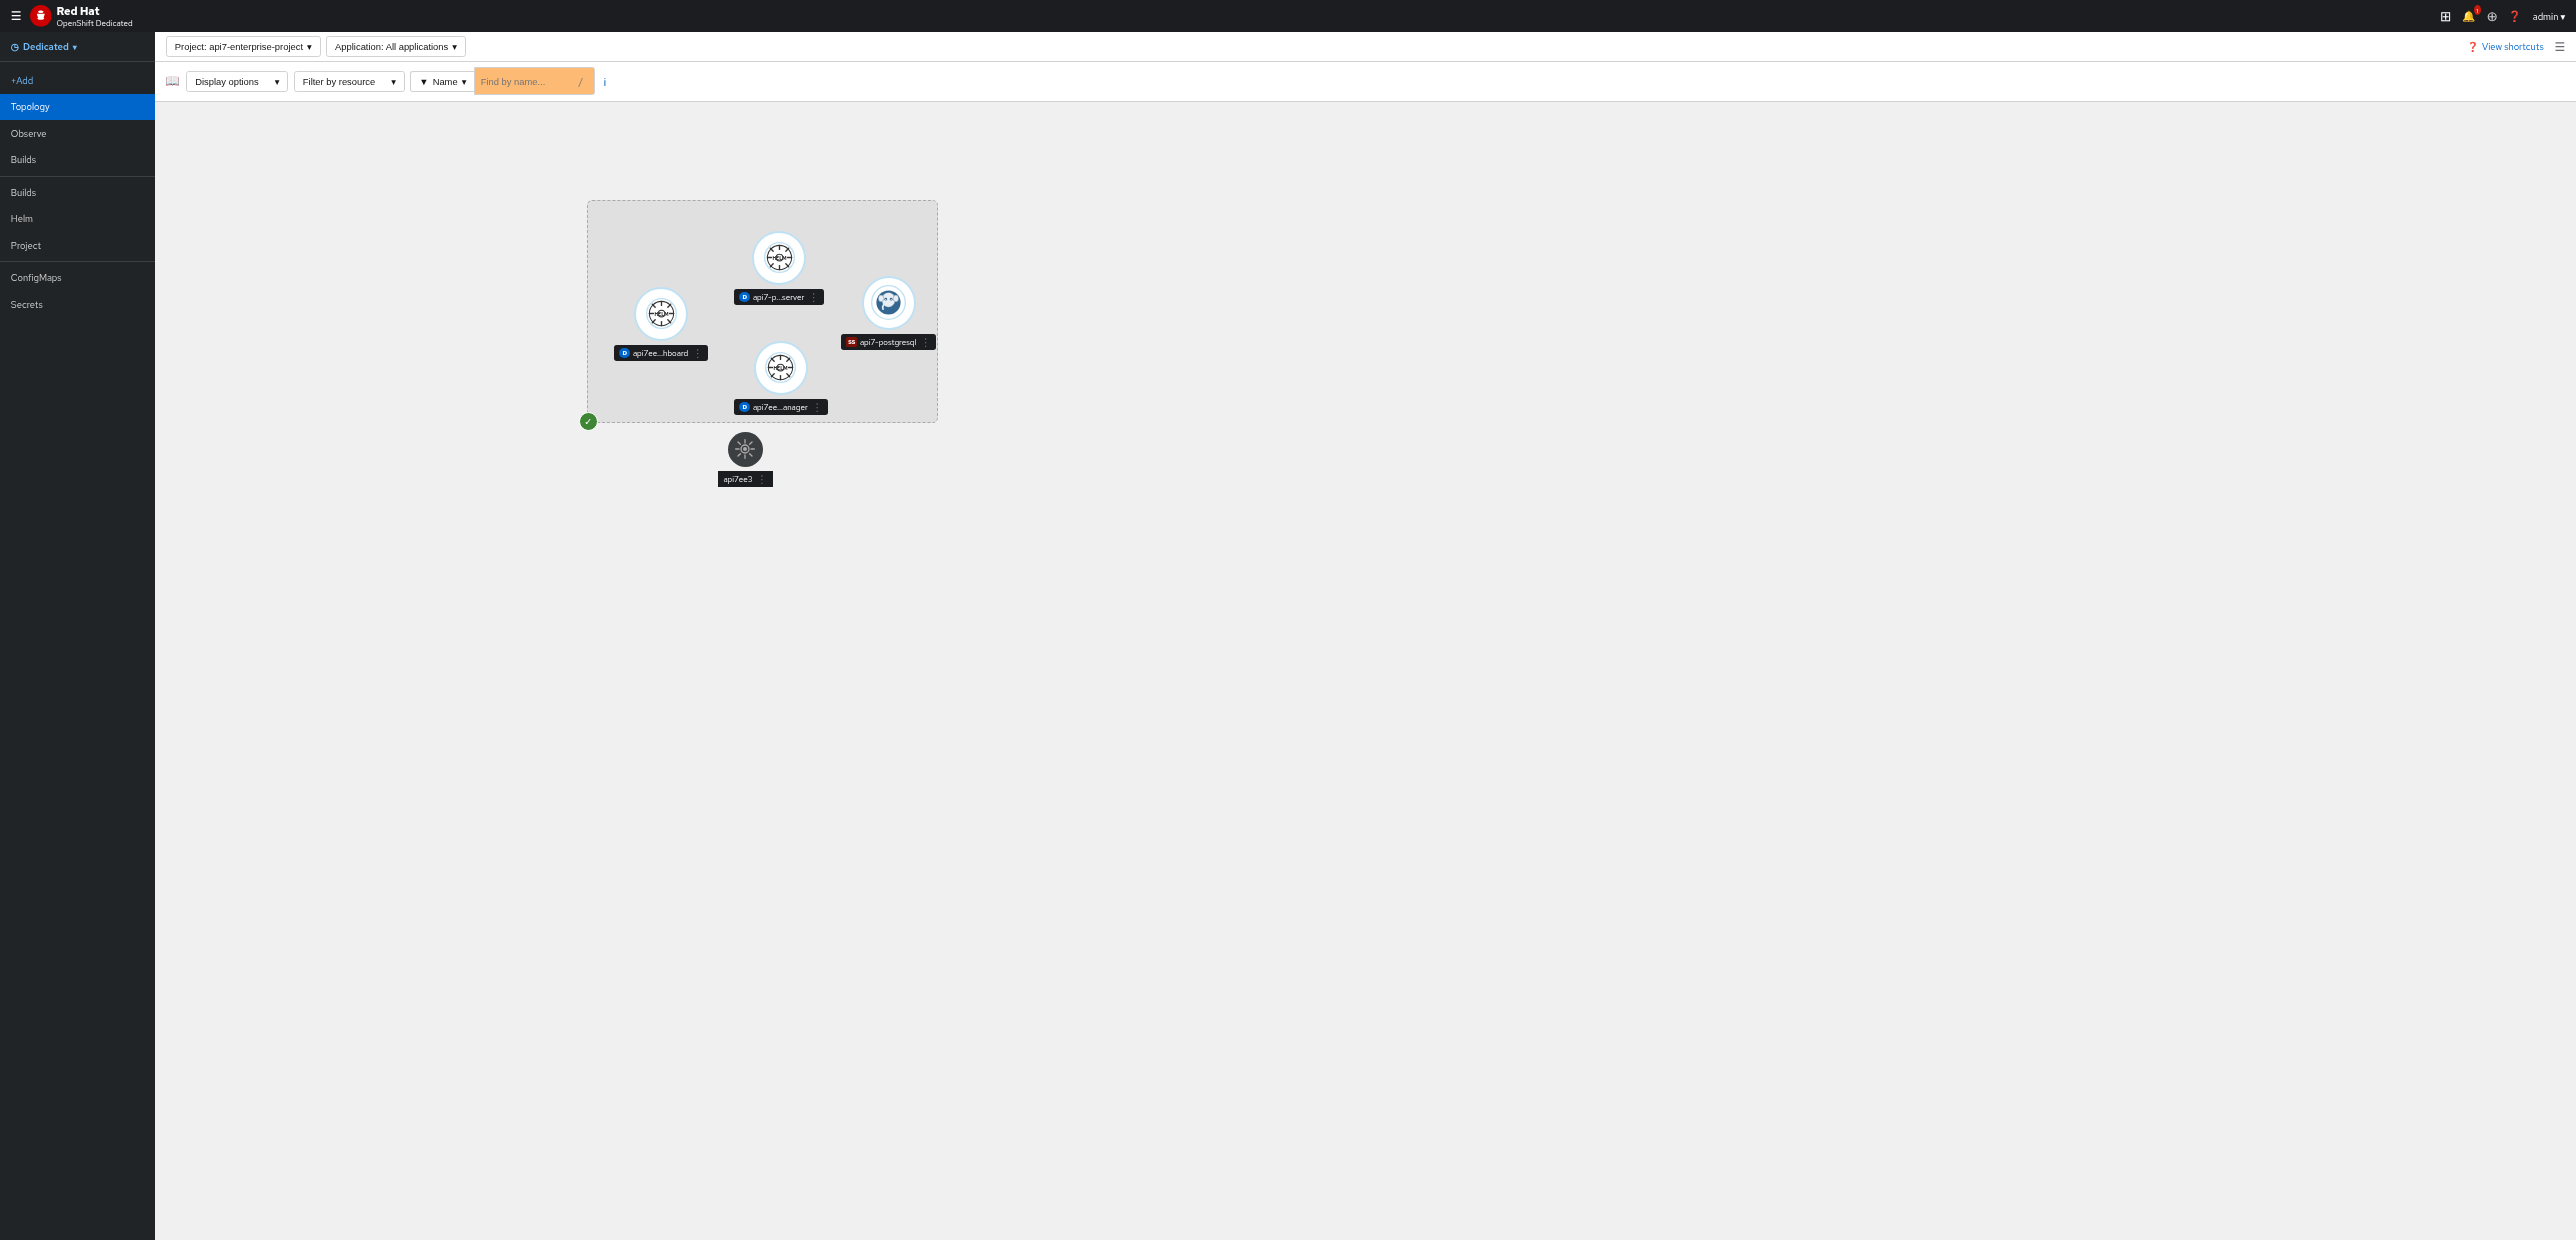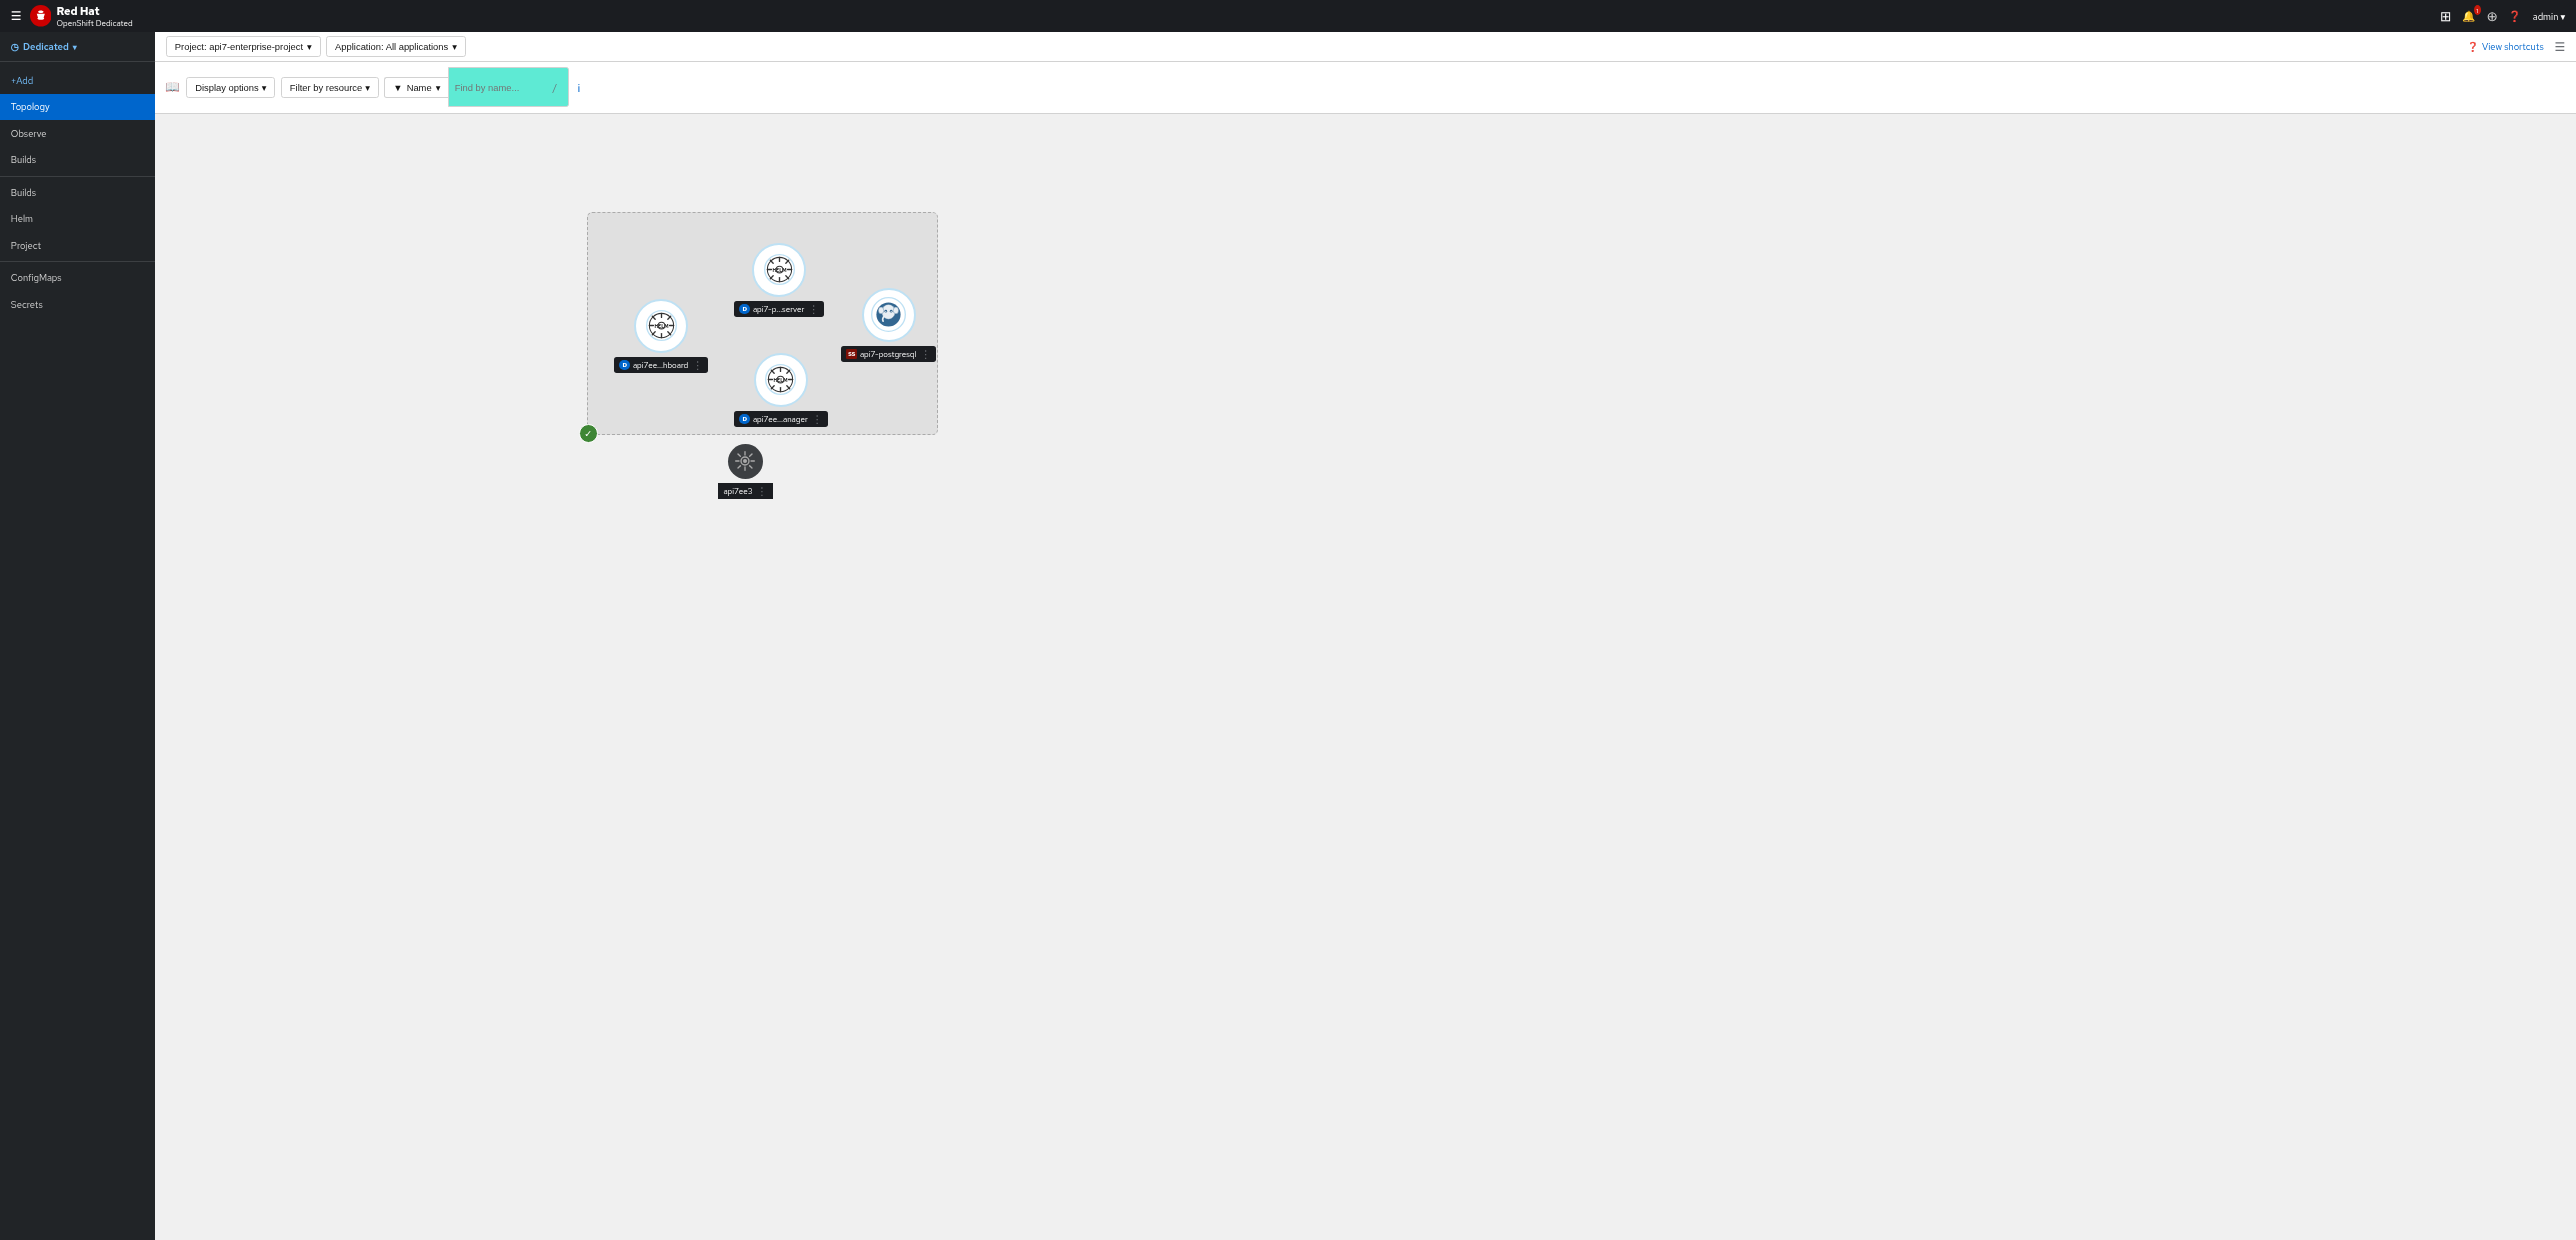--- a/index.html
+++ b/index.html
@@ -97,21 +97,21 @@
       border-bottom: 0.7px solid #d2d2d2;
       padding: 5.4px 10.8px;
       display: flex;
       align-items: center;
       gap: 5.4px;
       flex-shrink: 0;
     }
     .toolbar-btn {
       display: flex;
       align-items: center;
-      gap: 3px;
+      gap: 16px;
       padding: 4px 8px;
       border: 0.7px solid #d2d2d2;
       border-radius: 2.7px;
       background: white;
       cursor: pointer;
       font-size: 9.4px;
       color: #151515;
     }
     .toolbar-book { font-size: 12px; color: #6a6e73; cursor: pointer; }
     .filter-group { display: flex; align-items: center; gap: 0; }
@@ -126,23 +126,23 @@
       cursor: pointer;
       font-size: 9.4px;
       color: #151515;
       border-right: none;
     }
     .search-input-wrap {
       display: flex;
       align-items: center;
       border: 0.7px solid #d2d2d2;
       border-radius: 0 2.7px 2.7px 0;
-      background: #5eead4;
+      background: #fdba74;
       padding: 0 5.4px;
-      height: 40px;
+      height: 28px;
       min-width: 121px;
     }
     .search-input-wrap input {
       border: none;
       outline: none;
       font-size: 9.4px;
       color: #6a6e73;
       width: 94px;
       background: transparent;
     }

